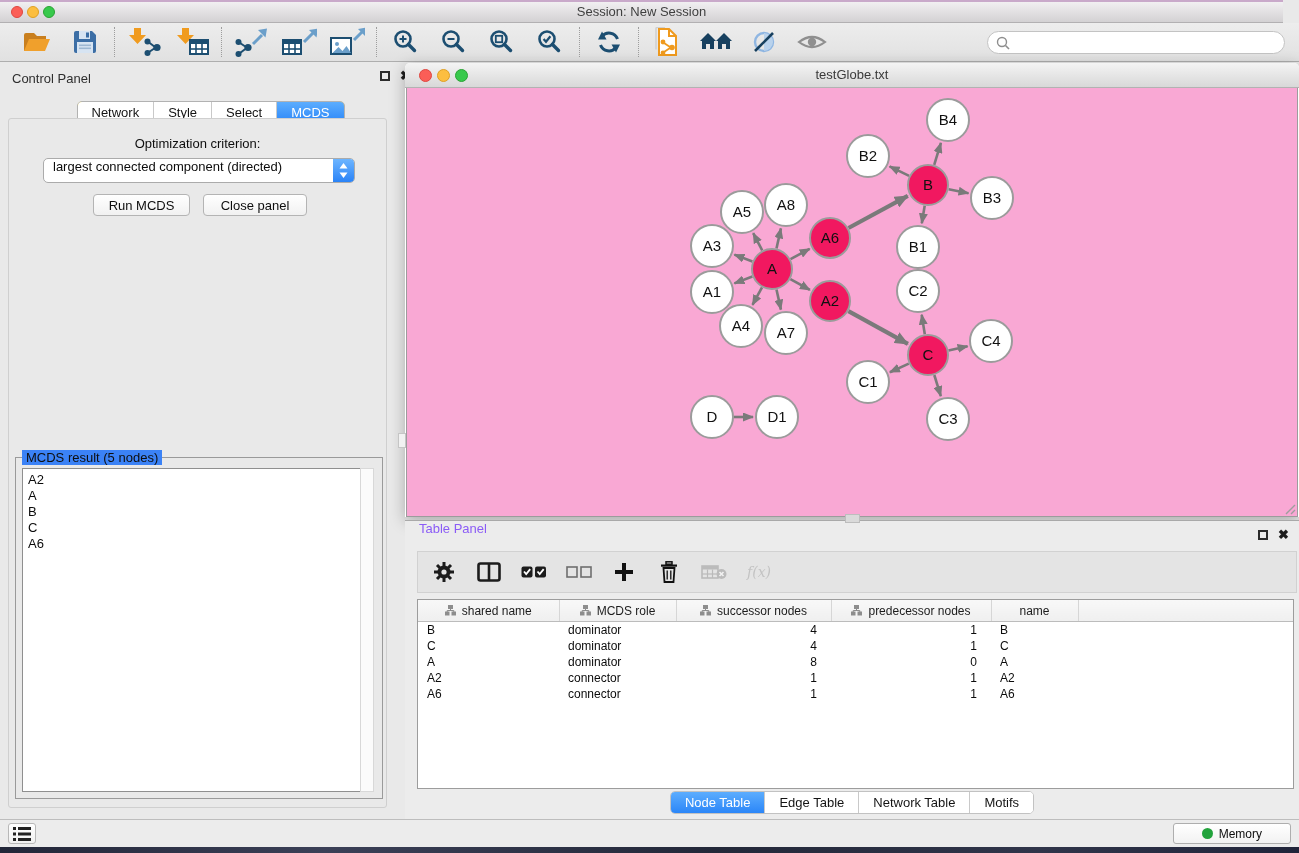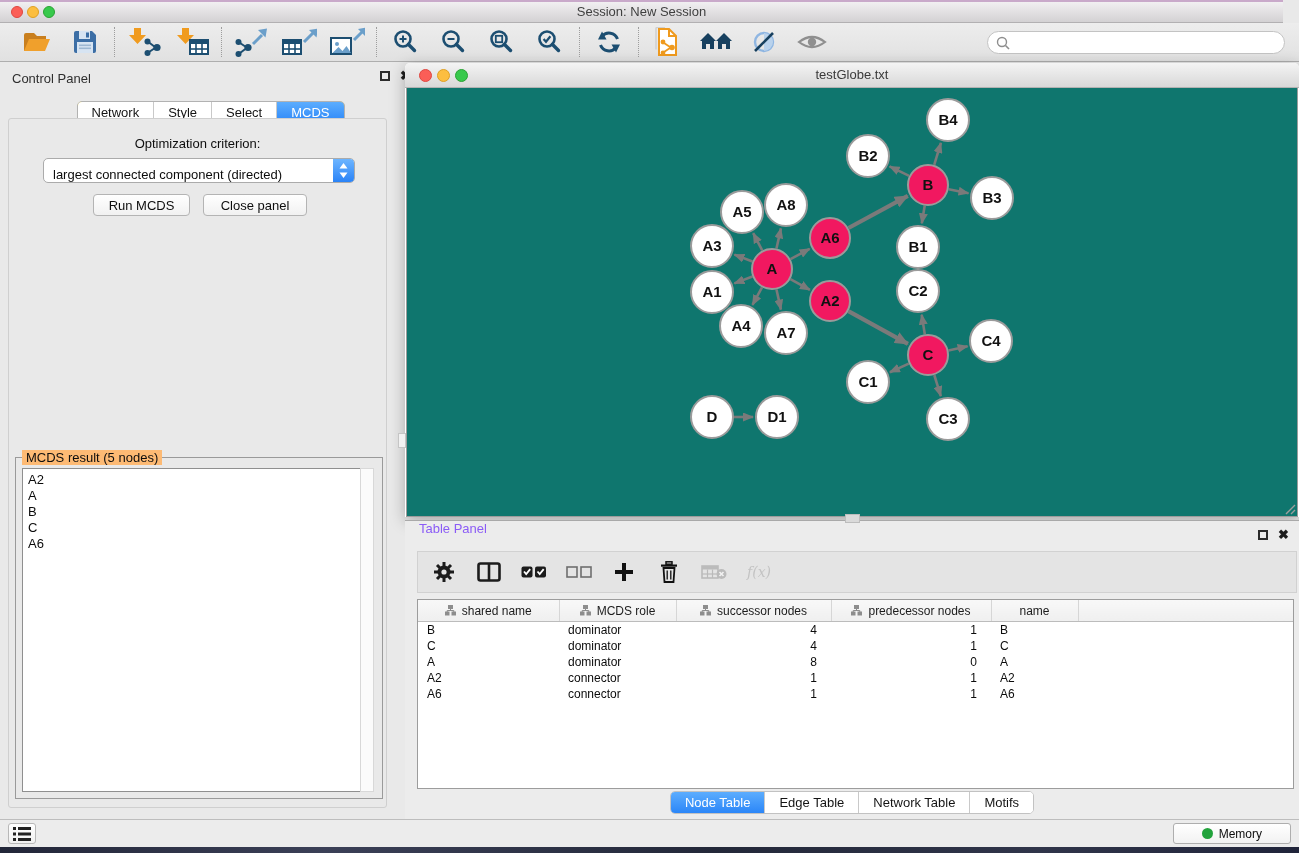--- a/index.html
+++ b/index.html
@@ -27,37 +27,37 @@
   .cp-title{position:absolute;top:9px;left:12px;font-size:13px;color:#2e2e2e;}
   .winbtns{position:absolute;top:8px;right:10px;display:flex;gap:10px;align-items:center;}
   .float-btn{width:10px;height:10px;border:2px solid #2b2b2b;box-sizing:border-box;cursor:pointer;}
   .close-btn{font-size:13px;font-weight:bold;color:#1d1d1d;cursor:pointer;line-height:12px;}
   .cp-tabs{position:absolute;top:39px;left:50%;transform:translateX(-50%);display:flex;border:1px solid #b2b2b2;border-radius:5px;overflow:hidden;background:#fde047;}
   .tab{padding:3px 14px;font-size:13px;color:#141414;background:#fff;border-right:1px solid #c9c9c9;cursor:pointer;white-space:nowrap;}
   .tab:last-child{border-right:none;}
   .tab.sel{background:linear-gradient(#5cadfe,#2b86f8);color:#fff;}
   .cp-inner{position:absolute;top:56px;left:8px;width:379px;height:690px;border:1px solid #cfcfcf;border-radius:3px;background:#e9e9e9;box-sizing:border-box;}
   .opt-label{position:absolute;top:17px;width:100%;text-align:center;font-size:13px;color:#0e0e0e;}
-  .dropdown{position:absolute;top:39px;left:34px;width:312px;height:25px;background:#fff;border:1px solid #ababab;border-radius:5px;display:flex;align-items:flex-end;box-sizing:border-box;cursor:pointer;}
+  .dropdown{position:absolute;top:39px;left:34px;width:312px;height:25px;background:#fff;border:1px solid #ababab;border-radius:5px;display:flex;align-items:flex-start;box-sizing:border-box;cursor:pointer;}
   .dd-text{flex:1;padding-left:9px;font-size:13px;color:#0c0c0c;white-space:nowrap;overflow:hidden;}
   .dd-step{width:21px;height:23px;border-radius:0 4px 4px 0;background:linear-gradient(#6db5ff,#2a83f7);display:flex;align-items:center;justify-content:center;}
   .btn{position:absolute;height:22px;background:linear-gradient(#ffffff,#f1f1f1);border:1px solid #b4b4b4;border-radius:4px;font-size:13px;display:flex;align-items:center;justify-content:center;cursor:pointer;color:#0e0e0e;box-sizing:border-box;}
   .result-box{position:absolute;top:338px;left:6px;width:366px;height:340px;border:1px solid #9a9a9a;background:#e9e9e9;}
-  .result-title{position:absolute;top:-8px;left:6px;background:#fdba74;padding:0 4px;font-size:13px;color:#0e0e0e;}
+  .result-title{position:absolute;top:-8px;left:6px;background:#3b82f6;padding:0 4px;font-size:13px;color:#0e0e0e;}
   .result-list{position:absolute;top:10px;left:6px;right:21px;bottom:6px;background:#fff;border:1px solid #8f8f8f;font-size:13px;overflow:hidden;}
   .result-list ul{margin:0;padding:3px 0 0 0;list-style:none;}
   .result-list li{padding:0 5px;line-height:16px;color:#0b0b0b;}
   .result-scroll{position:absolute;top:10px;right:8px;bottom:6px;width:12px;background:#fbfbfb;border:1px solid #d8d8d8;}
 
   
   .network-window{position:absolute;top:63px;left:405px;width:894px;height:454px;border-radius:5px 5px 0 0;box-shadow:0 4px 16px rgba(0,0,0,.28);background:#fff;}
   .nw-titlebar{height:24px;background:linear-gradient(#f4f4f4,#d8d8d8);border-radius:5px 5px 0 0;border-bottom:1px solid #b2b2b2;position:relative;}
   .nw-title{text-align:center;line-height:24px;font-size:13px;color:#3a3a3a;}
   .nw-tl{position:absolute;top:6px;width:13px;height:13px;border-radius:50%;box-sizing:border-box;cursor:pointer;}
-  .nw-canvas{position:absolute;top:25px;left:1px;width:892px;height:429px;background:#0f766e;border:1px solid #9c9c9c;border-top:none;box-sizing:border-box;font-weight:bold;}
+  .nw-canvas{position:absolute;top:25px;left:1px;width:892px;height:429px;background:#f9a8d4;border:1px solid #9c9c9c;border-top:none;box-sizing:border-box;}
   .nw-canvas svg{display:block;}
   .corner-grip{position:absolute;right:1px;bottom:1px;}
 
   
   .v-grip{position:absolute;top:433px;left:398px;width:6px;height:13px;background:#f2f2f2;border:1px solid #c5c5c5;cursor:col-resize;}
   .h-grip{position:absolute;top:514px;left:845px;width:13px;height:7px;background:#dadada;border:1px solid #bdbdbd;cursor:row-resize;z-index:5;}
 
   
   .table-panel{position:absolute;top:520px;left:405px;width:894px;height:300px;background:#ececec;border-top:1px solid #a9a9a9;box-sizing:border-box;}
   .tp-title{position:absolute;top:0;left:14px;font-size:13px;color:#8b5cf6;}

